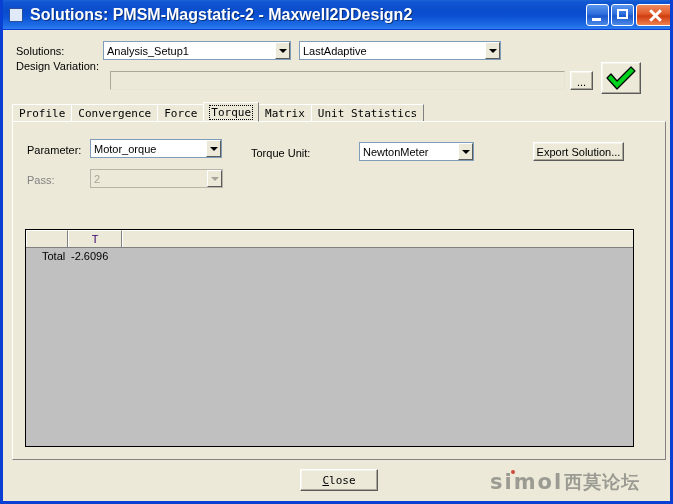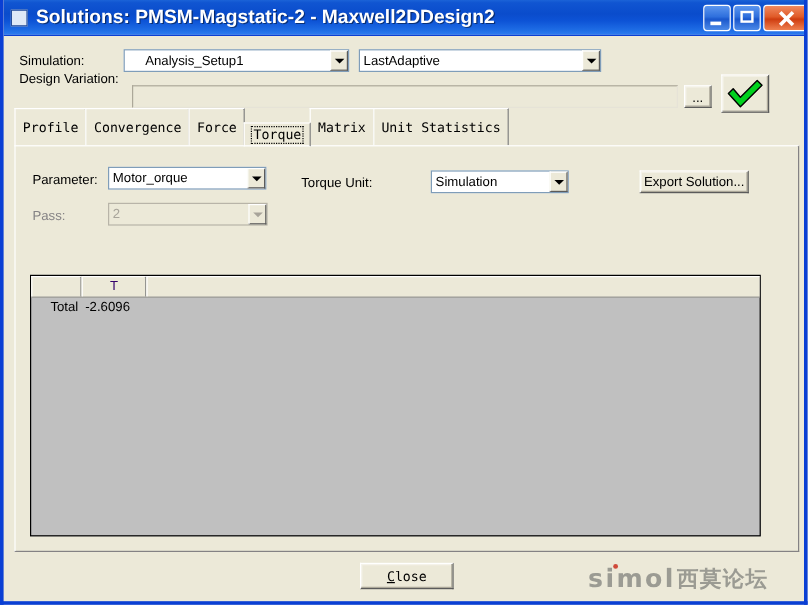--- a/index.html
+++ b/index.html
@@ -155,21 +155,21 @@
   }
 
   
   #tabstrip {
     position: absolute;
     left: 9px; top: 103px;
     height: 19px;
     display: flex; align-items: flex-end;
   }
   .tab {
-    height: 32px;
+    height: 18px;
     box-sizing: border-box;
     padding: 0 6px;
     margin-right: -1px;
     background: #ece9d8;
     border: 1px solid #ffffff;
     border-right-color: #808080;
     border-bottom: none;
     display: flex; align-items: center;
     font-family: "DejaVu Sans Mono", "Liberation Mono", monospace;
     font-size: 11px;
@@ -304,22 +304,22 @@
       </div>
     <div class="win-btn" id="btn-max">
         <i></i>
       </div>
     <div class="win-btn close" id="btn-close">
         <i></i>
         <u></u>
       </div>
   </div>
 
-  <div class="lbl" style="left:13px; top:45px;">Simulation:</div>
-  <div class="combo" style="left:100px; top:41px; width:188px; height:19px;padding-left:14px;">
+  <div class="lbl" style="left:13px; top:45px;">Solutions:</div>
+  <div class="combo" style="left:100px; top:41px; width:188px; height:19px;">
     <span class="val">Analysis_Setup1</span>
     <span class="arrow">
         <s></s>
       </span>
   </div>
   <div class="combo" style="left:296px; top:41px; width:202px; height:19px;">
     <span class="val">LastAdaptive</span>
     <span class="arrow">
         <s></s>
       </span>
@@ -369,21 +369,21 @@
   <div class="lbl dim" style="left:24px; top:174px;">Pass:</div>
   <div class="combo disabled" style="left:87px; top:169px; width:133px; height:19px;">
     <span class="val">2</span>
     <span class="arrow">
         <s></s>
       </span>
   </div>
 
   <div class="lbl" style="left:248px; top:147px;">Torque Unit:</div>
   <div class="combo" style="left:356px; top:142px; width:115px; height:19px;">
-    <span class="val">Simulation</span>
+    <span class="val">NewtonMeter</span>
     <span class="arrow">
         <s></s>
       </span>
   </div>
 
   <div class="btn" style="left:530px; top:142px; width:91px; height:19px;">Export Solution...</div>
 
   <div id="grid">
     <div id="grid-header">
       <div class="gh c0"></div>

